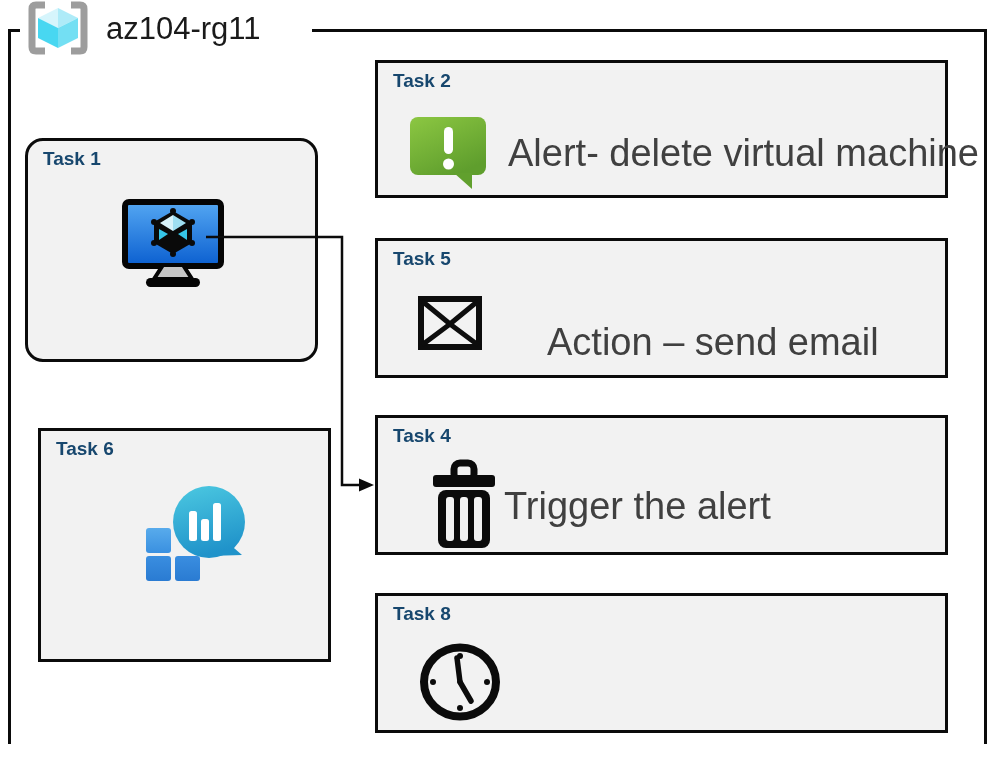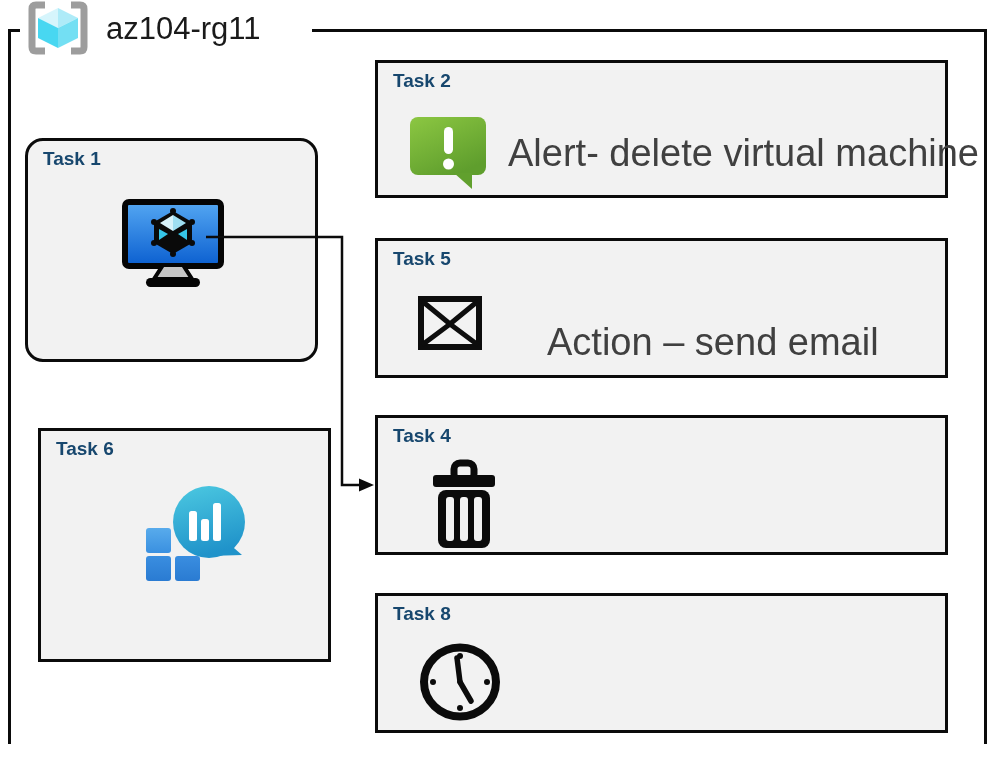--- a/index.html
+++ b/index.html
@@ -124,20 +124,21 @@
     <span class="abs" style="left:55px;top:41px;">
       <svg width="62" height="90" viewBox="0 0 62 90">
         <rect x="21" y="4" width="20" height="17" rx="6" fill="none" stroke="#0b0b0b" stroke-width="7"></rect>
         <rect x="0" y="16" width="62" height="12" rx="3" fill="#0b0b0b"></rect>
         <rect x="5" y="31" width="52" height="58" rx="8" fill="#0b0b0b"></rect>
         <rect x="13" y="38" width="8" height="44" rx="3" fill="#f2f2f2"></rect>
         <rect x="27" y="38" width="8" height="44" rx="3" fill="#f2f2f2"></rect>
         <rect x="41" y="38" width="8" height="44" rx="3" fill="#f2f2f2"></rect>
       </svg>
     </span>
+    <span class="task-label" style="left:126px;top:67px;">Trigger the alert</span>
   </div>
 
   <div id="task5" class="task-box">
     <span class="task-heading">Task 8</span>
     <span class="abs" style="left:40px;top:46px;">
       <svg width="84" height="80" viewBox="0 0 84 80">
         <ellipse cx="42" cy="40" rx="36" ry="34.5" fill="none" stroke="#0b0b0b" stroke-width="8"></ellipse>
         <circle cx="42" cy="14" r="3" fill="#0b0b0b"></circle>
         <circle cx="69" cy="40" r="3" fill="#0b0b0b"></circle>
         <circle cx="42" cy="66" r="3" fill="#0b0b0b"></circle>

